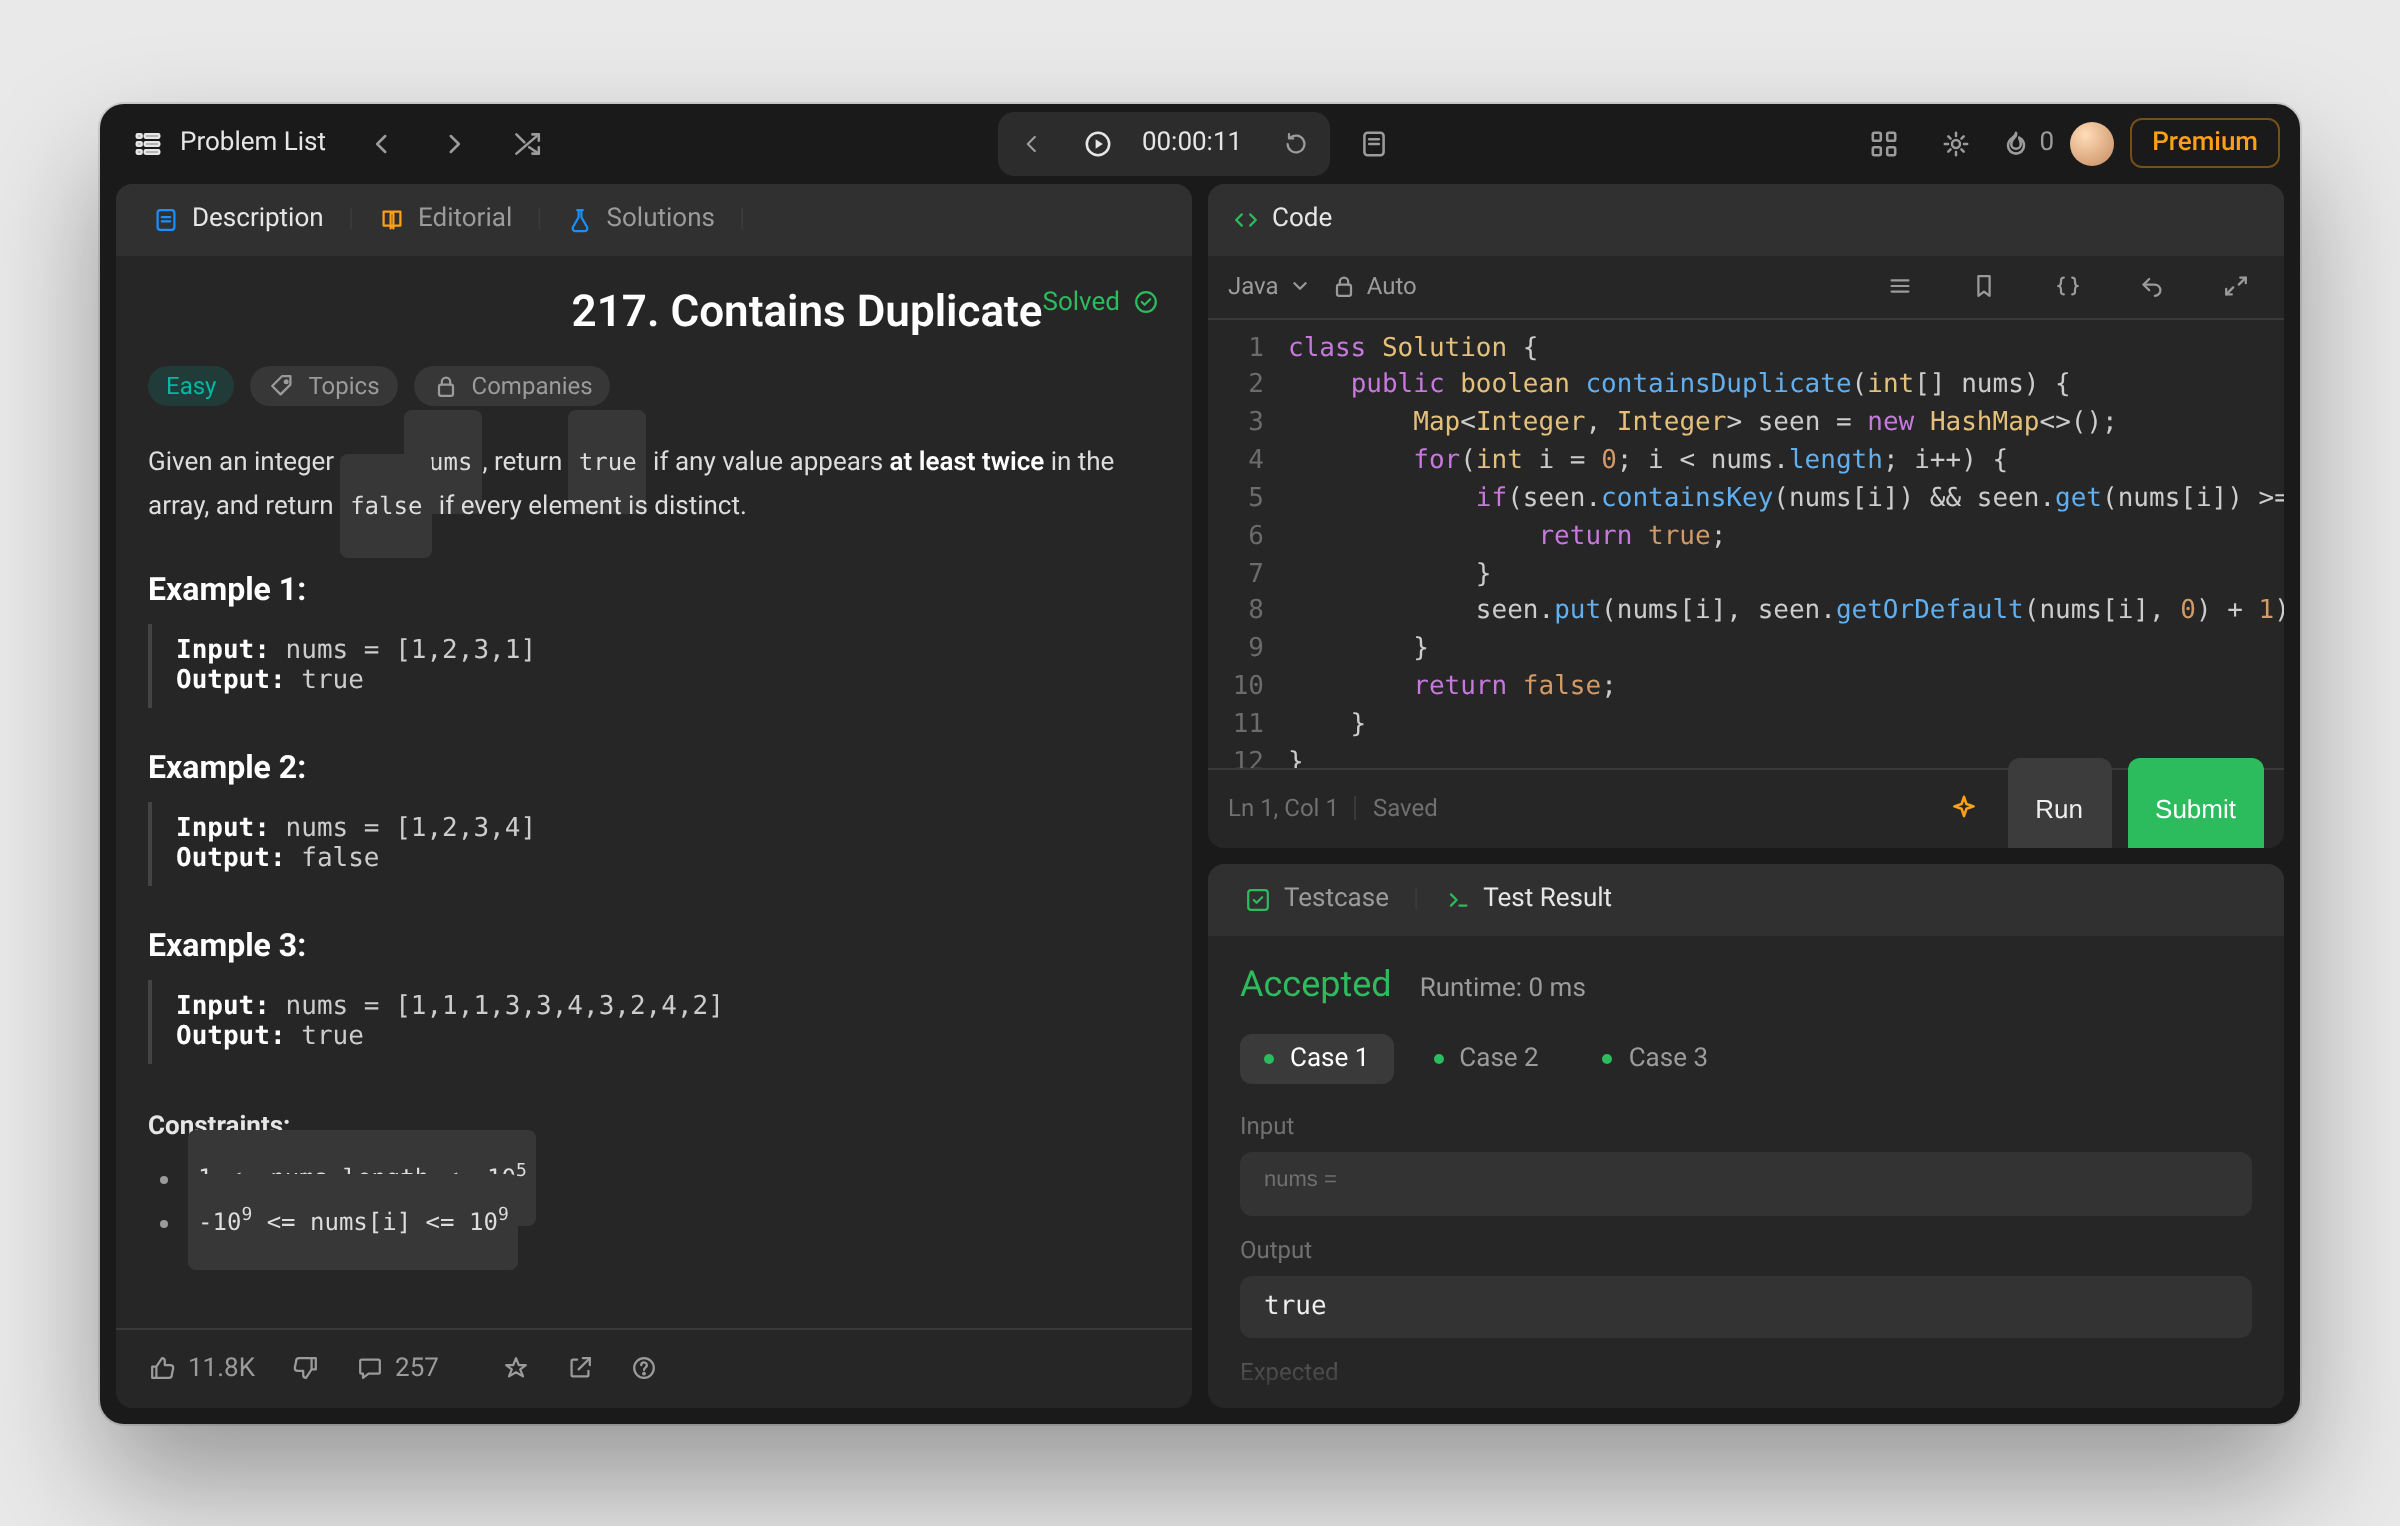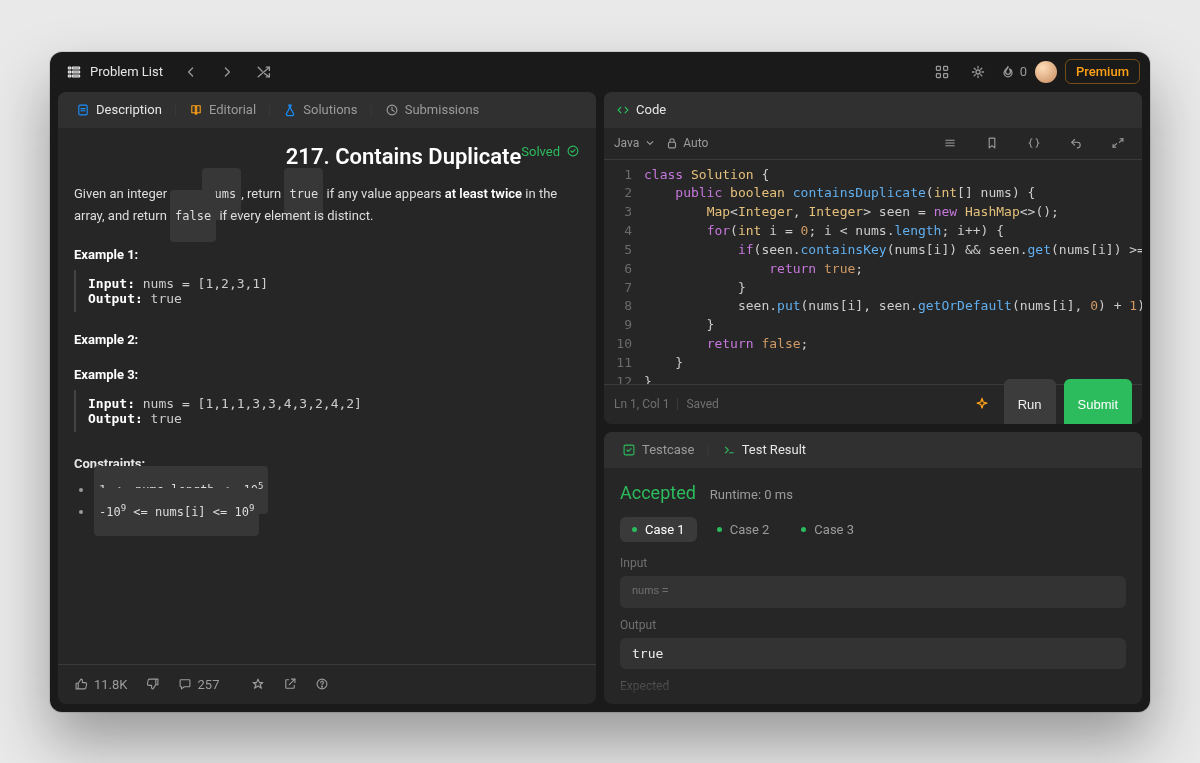--- a/index.html
+++ b/index.html
@@ -63,21 +63,21 @@
   .title-row{display:flex;justify-content:flex-end;align-items:flex-start;margin-bottom:14px}
   .title{font-size:22px;font-weight:600;color:#fff}
   .solved-pill{color:var(--accent-green);display:flex;align-items:center;gap:6px;font-size:13px}
   .meta-row{display:flex;gap:8px;margin-bottom:18px}
   .chip{display:inline-flex;align-items:center;gap:6px;background:#373737;color:var(--text-dim);padding:3px 9px;border-radius:999px;font-size:12px}
   .chip.easy{background:rgba(0,184,163,.15);color:var(--easy)}
   .prose{line-height:1.7;color:#ddd}
   .prose p{margin:0 0 14px}
   .prose strong{font-weight:600;color:#fff}
   code.inline{background:var(--inline-code);padding:19px 5px;border-radius:4px;font-family:ui-monospace,Menlo,Consolas,monospace;font-size:12px;color:#ddd}
-  .example h4{margin:20px 0 8px;font-size:13px;color:#fff}
+  .example h4{margin:20px 0 8px;font-size:16px;color:#fff}
   pre.example-pre{margin:0 0 8px;border-left:2px solid #444;padding:6px 0 6px 12px;white-space:pre;font-family:ui-monospace,Menlo,Consolas,monospace;font-size:13px;color:#ccc;overflow-x:auto}
   pre.example-pre b{color:#fff}
   .constraints h4{margin:24px 0 10px}
   .constraints ul{margin:0;padding-left:20px;color:var(--text-dim)}
   .constraints li{margin:6px 0}
   .constraints li code{background:var(--inline-code);padding:17px 5px;border-radius:4px;font-family:ui-monospace,Menlo,Consolas,monospace;font-size:12px;color:#ddd}
   .constraints sup{font-size:9px}
   
   .desc-foot{height:40px;flex:0 0 40px;border-top:1px solid var(--border);display:flex;align-items:center;gap:2px;padding:0 8px;color:var(--text-dim)}
   .foot-item{display:flex;align-items:center;gap:6px;padding:4px 8px;border-radius:6px;cursor:pointer}
@@ -286,20 +286,45 @@
           <svg class="i" viewBox="0 0 20 20">
             <use href="#ic-chev-r"></use>
           </svg>
         </div>
       <div class="ghost-btn">
           <svg class="i" viewBox="0 0 20 20">
             <use href="#ic-shuffle"></use>
           </svg>
         </div>
     </div>
+    <div class="tb-center">
+      <div class="timer-pill">
+        <div class="ghost-btn">
+            <svg class="i i-sm" viewBox="0 0 20 20">
+              <use href="#ic-chev-l"></use>
+            </svg>
+          </div>
+        <span class="icon">
+            <svg class="i" viewBox="0 0 20 20">
+              <use href="#ic-play"></use>
+            </svg>
+          </span>
+        <span class="timer-time">00:00:11</span>
+        <div class="ghost-btn">
+            <svg class="i i-sm" viewBox="0 0 20 20">
+              <use href="#ic-reset"></use>
+            </svg>
+          </div>
+      </div>
+      <div class="ghost-btn">
+          <svg class="i" viewBox="0 0 20 20">
+            <use href="#ic-note"></use>
+          </svg>
+        </div>
+    </div>
     <div class="tb-right">
       <div class="ghost-btn">
           <svg class="i" viewBox="0 0 20 20">
             <use href="#ic-grid"></use>
           </svg>
         </div>
       <div class="ghost-btn">
           <svg class="i" viewBox="0 0 20 20">
             <use href="#ic-gear"></use>
           </svg>
@@ -342,54 +367,67 @@
           <span class="tab-sep">|</span>
           <div class="tab">
             <span class="icon" style="color:#1890ff">
                 <svg class="i i-sm" viewBox="0 0 20 20">
                   <use href="#ic-flask"></use>
                 </svg>
               </span>
             <span>Solutions</span>
           </div>
           <span class="tab-sep">|</span>
-          <div class="tab">
-            <span class="icon">
-                <svg class="i i-sm" viewBox="0 0 20 20">
-                  <use href="#ic-clock"></use>
-                </svg>
-              </span>
-            <span>Submissions</span>
-          </div>
         </div>
 
         <div class="desc-body">
           <div class="title-row">
             <div class="title">217. Contains Duplicate</div>
             <div class="solved-pill">
               <span>Solved</span>
               <span class="icon">
                   <svg class="i i-sm" viewBox="0 0 20 20" style="stroke:var(--accent-green)">
                     <use href="#ic-check"></use>
                   </svg>
                 </span>
             </div>
           </div>
+          <div class="meta-row">
+            <span class="chip easy">Easy</span>
+            <span class="chip">
+              <span class="icon">
+                  <svg class="i i-sm" viewBox="0 0 20 20">
+                    <use href="#ic-tag"></use>
+                  </svg>
+                </span>
+              <span>Topics</span>
+            </span>
+            <span class="chip">
+              <span class="icon">
+                  <svg class="i i-sm" viewBox="0 0 20 20">
+                    <use href="#ic-lock"></use>
+                  </svg>
+                </span>
+              <span>Companies</span>
+            </span>
+          </div>
           <div class="prose">
             <p id="prob-desc">Given an integer array <code class="inline">nums</code>, return <code class="inline">true</code> if any value appears <strong>at least twice</strong> in the array, and return <code class="inline">false</code> if every element is distinct.</p>
           </div>
 
           <div id="examples-holder">
               <div class="example">
                 <h4>Example 1:</h4>
   <pre class="example-pre"><b>Input:</b> nums = [1,2,3,1]
 <b>Output:</b> true</pre>
               </div>
               <div class="example">
                 <h4>Example 2:</h4>
+  <pre class="example-pre"><b>Input:</b> nums = [1,2,3,4]
+<b>Output:</b> false</pre>
               </div>
               <div class="example">
                 <h4>Example 3:</h4>
   <pre class="example-pre"><b>Input:</b> nums = [1,1,1,3,3,4,3,2,4,2]
 <b>Output:</b> true</pre>
               </div>
             </div>
 
           <div class="constraints">
             <h4>Constraints:</h4>

